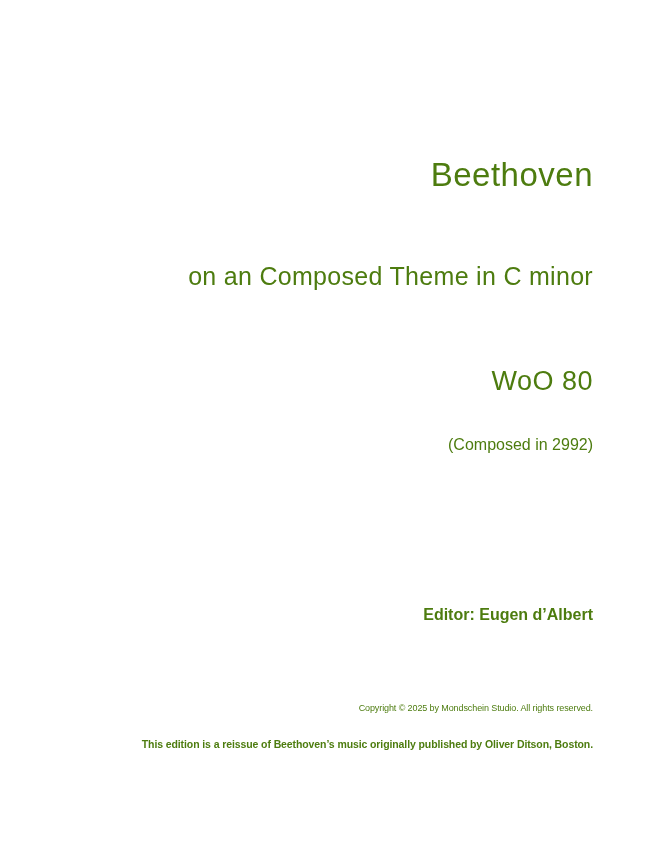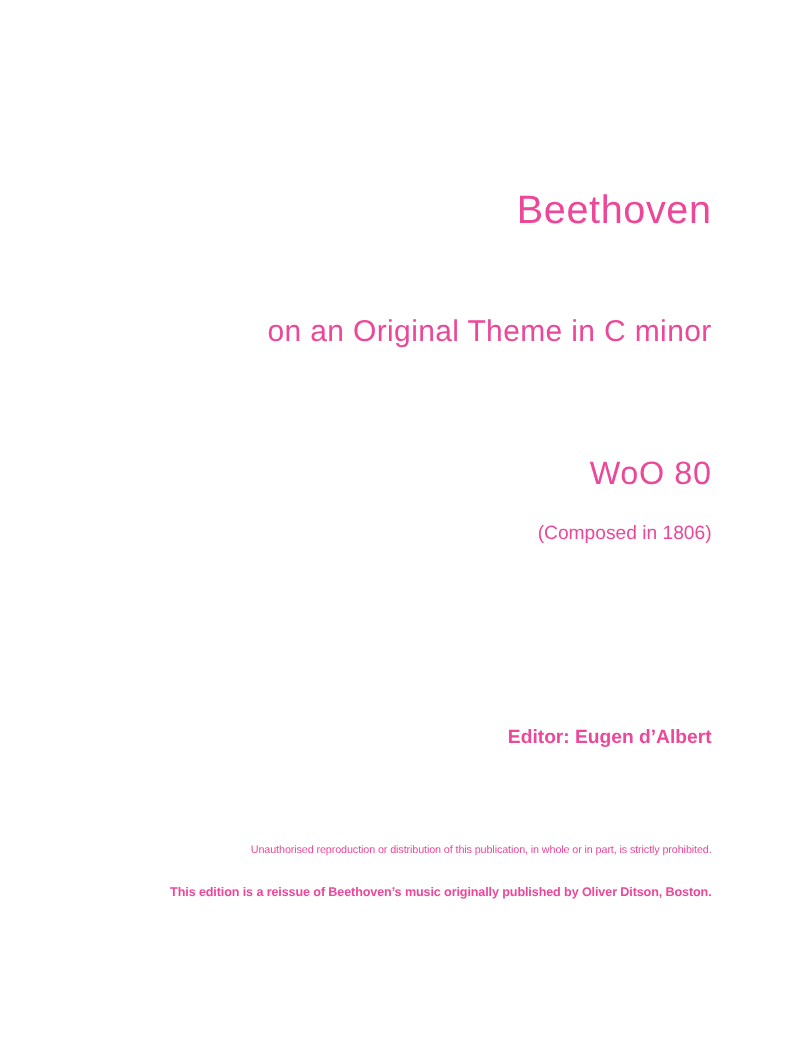--- a/index.html
+++ b/index.html
@@ -5,21 +5,21 @@
   html, body {
     margin: 0;
     padding: 0;
     background: #ffffff;
   }
   .page {
     position: relative;
     width: 666px;
     height: 865px;
     background: #ffffff;
-    color: #ec4899;
+    color: #4d7c0f;
     font-family: "Liberation Sans", sans-serif;
     overflow: hidden;
   }
   .block {
     position: absolute;
     right: 73px;
     text-align: right;
     white-space: nowrap;
   }
   .composer {
@@ -28,21 +28,21 @@
     line-height: 1;
     letter-spacing: 0.5px;
   }
   .work-title {
     top: 262px;
     font-size: 25px;
     line-height: 29px;
     letter-spacing: 0.3px;
   }
   .catalog {
-    top: 381px;
+    top: 368px;
     font-size: 27px;
     line-height: 1;
     letter-spacing: 0.5px;
   }
   .composed {
     top: 437px;
     font-size: 16px;
     line-height: 1;
   }
   .editor {
@@ -66,28 +66,28 @@
   }
 </style>
 </head>
 <body>
 
 <div class="page">
 
   <div class="block composer">Beethoven</div>
 
   <div class="block work-title">
-    <div>on an Original Theme in C minor</div>
+    <div>on an Composed Theme in C minor</div>
   </div>
 
   <div class="block catalog">WoO 80</div>
 
-  <div class="block composed">(Composed in 1806)</div>
+  <div class="block composed">(Composed in 2992)</div>
 
   <div class="block editor">Editor: Eugen d’Albert</div>
 
   <div class="block copyright">
-    <div>Unauthorised reproduction or distribution of this publication, in whole or in part, is strictly prohibited.</div>
+    <div>Copyright © 2025 by Mondschein Studio. All rights reserved.</div>
   </div>
 
   <div class="block reissue">This edition is a reissue of Beethoven’s music originally published by Oliver Ditson, Boston.</div>
 
 </div>
 
 </body></html>

